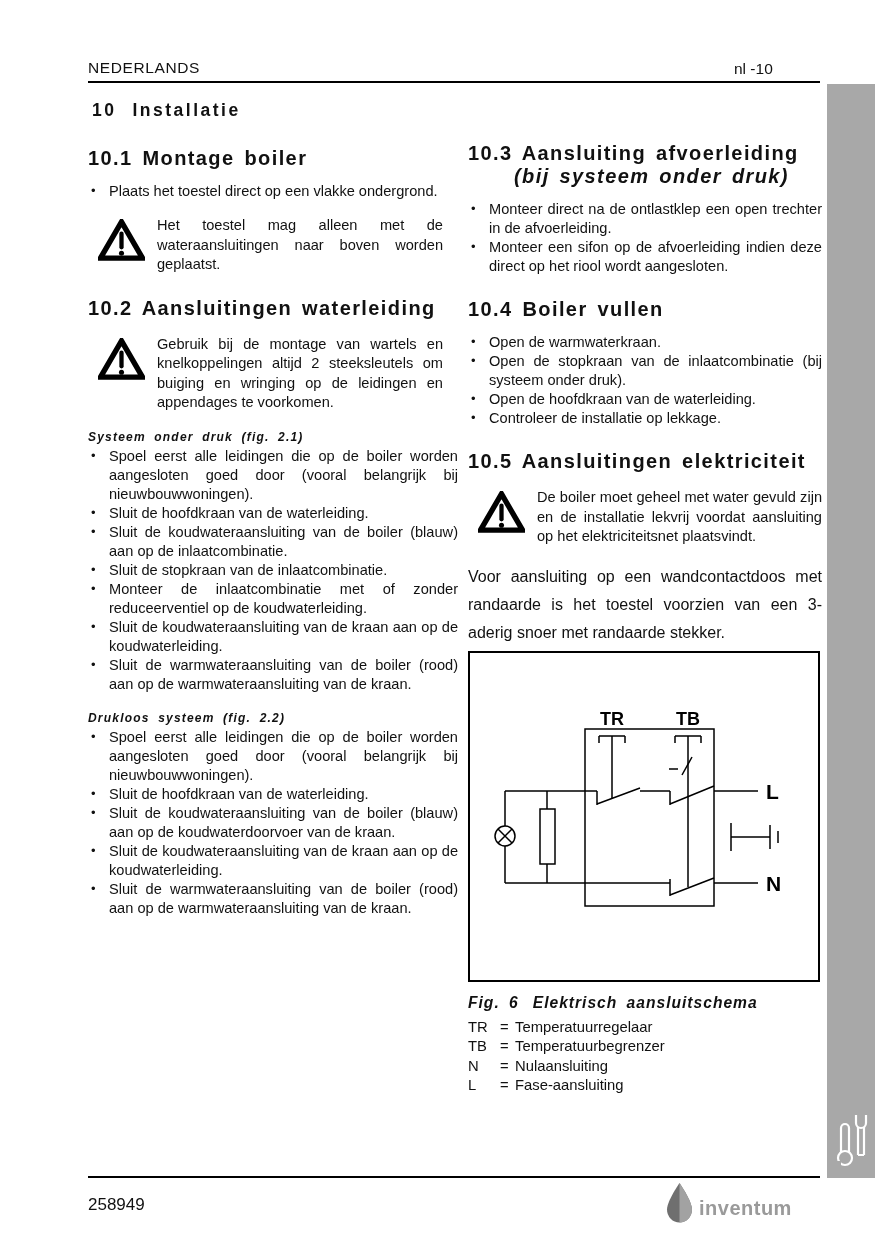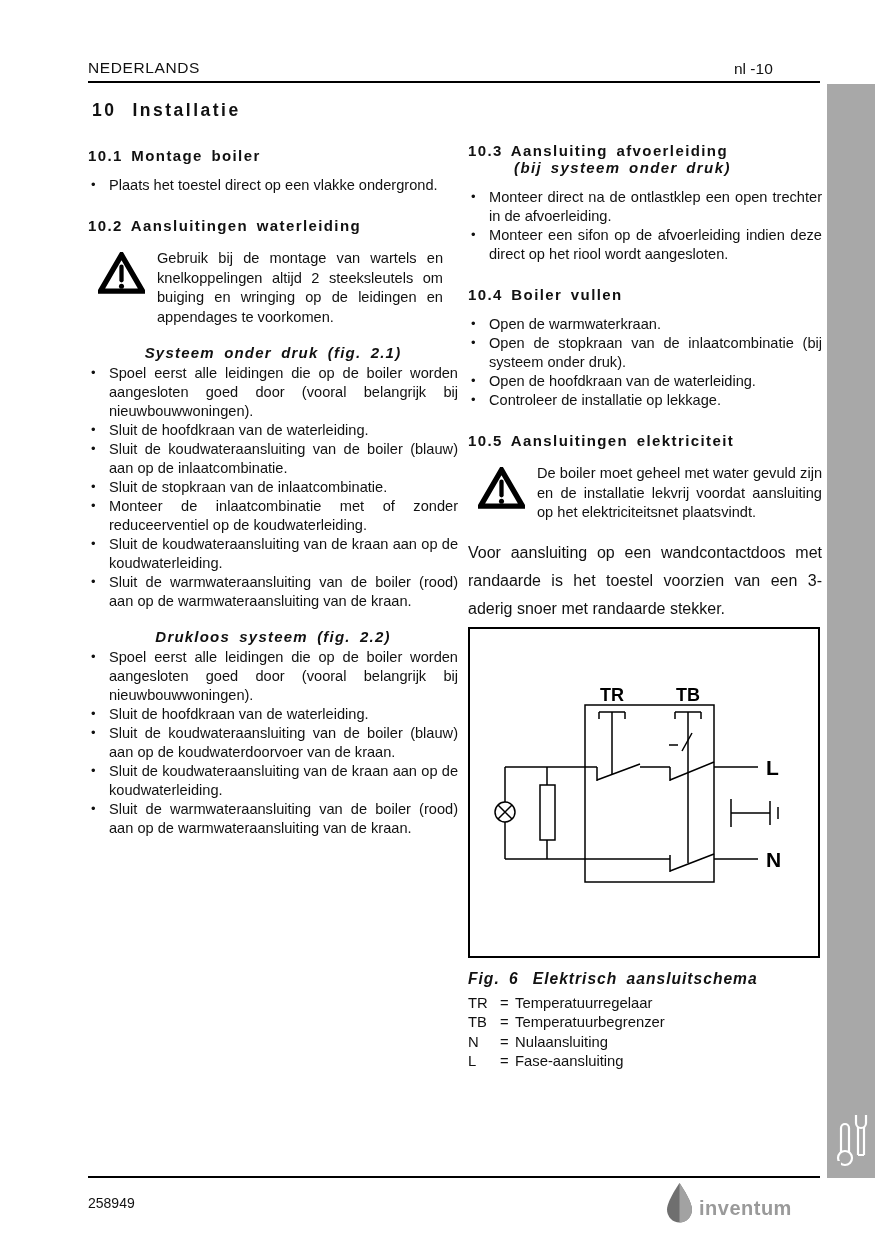--- a/index.html
+++ b/index.html
@@ -10,42 +10,42 @@
   .hdr-right{position:absolute;left:734px;top:60px;font-size:15.5px;}
   .hdr-rule{position:absolute;left:88px;top:81px;width:732px;height:2px;background:#000;}
   
   .side-tab{position:absolute;left:827px;top:84px;width:48px;height:1094px;background:#a8a8a8;}
   .side-tab svg{position:absolute;left:4px;bottom:8px;}
   
   .col-left{position:absolute;left:88px;top:100px;width:370px;}
   .col-right{position:absolute;left:468px;top:142px;width:354px;}
   .page-title{font-size:17.5px;font-weight:bold;letter-spacing:2.5px;margin:0 0 26px 4px;}
   .page-title .num{margin-right:16px;}
-  h2.sec{font-size:15px;font-weight:bold;letter-spacing:1.4px;word-spacing:3px;margin:22px 0 12px 0;}
+  h2.sec{font-size:20px;font-weight:bold;letter-spacing:1.4px;word-spacing:3px;margin:22px 0 12px 0;}
   h2.sec.first{margin-top:0;}
   .sec-line2{display:block;padding-left:46px;font-style:italic;}
-  h3.sub{font-size:15px;font-weight:bold;font-style:italic;letter-spacing:1.2px;word-spacing:4px;margin:17px 0 3px 0;text-align:center;}
+  h3.sub{font-size:12px;font-weight:bold;font-style:italic;letter-spacing:1.2px;word-spacing:4px;margin:17px 0 3px 0;}
   ul.bullets{list-style:none;margin:0;padding:0;font-size:14.6px;line-height:19px;}
   ul.bullets li{position:relative;padding-left:21px;text-align:justify;}
   ul.bullets li::before{content:"\2022";position:absolute;left:3px;top:-1px;font-size:13px;}
   .warning{display:flex;gap:12px;margin:15px 0 15px 10px;align-items:flex-start;}
   .warning .tri{flex:none;width:47px;padding-top:3px;}
   .warning .wtxt{font-size:14.6px;line-height:19.5px;width:286px;text-align:justify;}
   .para{font-size:16px;line-height:28px;text-align:justify;margin:16px 0 4px 0;}
   
   .figure-box{width:348px;height:327px;border:2px solid #000;margin-top:2px;background:#fff;}
   .fig-caption{font-size:15.6px;font-weight:bold;font-style:italic;letter-spacing:1px;word-spacing:4px;margin:12px 0 6px 0;}
   .fig-caption .figno{margin-right:14px;}
   .legend{font-size:14.8px;line-height:19.5px;}
   .legend-row{display:flex;}
   .legend-key{width:32px;}
   .legend-eq{width:15px;}
   
   .ftr-rule{position:absolute;left:88px;top:1176px;width:732px;height:2px;background:#000;}
-  .doc-number{position:absolute;left:88px;top:1195px;font-size:14px;}
+  .doc-number{position:absolute;left:88px;top:1195px;font-size:17px;}
   .brand{position:absolute;left:664px;top:1182px;display:flex;align-items:flex-end;gap:4px;}
   .brand-name{font-size:20px;font-weight:bold;color:#9a9a9a;letter-spacing:.5px;line-height:38px;}
   svg text{font-family:"Liberation Sans",sans-serif;}
 </style>
 </head>
 <body>
 
 <div id="page">
 
   <div class="hdr-left">NEDERLANDS</div>
@@ -66,20 +66,30 @@
 
   <div class="col-left">
     <div class="page-title">
       <span class="num">10</span><span>Installatie</span>
     </div>
 
     <h2 class="sec first">10.1 Montage boiler</h2>
     <ul class="bullets">
         <li>Plaats het toestel direct op een vlakke ondergrond.</li>
       </ul>
+    <div class="warning">
+      <span class="tri">
+        <svg width="47" height="43" viewBox="0 0 48 44">
+          <path d="M24 3 L45.5 40 L2.5 40 Z" fill="#fff" stroke="#000" stroke-width="5.5" stroke-linejoin="miter"></path>
+          <path d="M24 15 L24 29" stroke="#000" stroke-width="4.4" stroke-linecap="round"></path>
+          <circle cx="24" cy="35" r="2.6" fill="#000"></circle>
+        </svg>
+      </span>
+      <div class="wtxt">Het toestel mag alleen met de wateraansluitingen naar boven worden geplaatst.</div>
+    </div>
 
     <h2 class="sec">10.2 Aansluitingen waterleiding</h2>
     <div class="warning">
       <span class="tri">
         <svg width="47" height="43" viewBox="0 0 48 44">
           <path d="M24 3 L45.5 40 L2.5 40 Z" fill="#fff" stroke="#000" stroke-width="5.5" stroke-linejoin="miter"></path>
           <path d="M24 15 L24 29" stroke="#000" stroke-width="4.4" stroke-linecap="round"></path>
           <circle cx="24" cy="35" r="2.6" fill="#000"></circle>
         </svg>
       </span>

